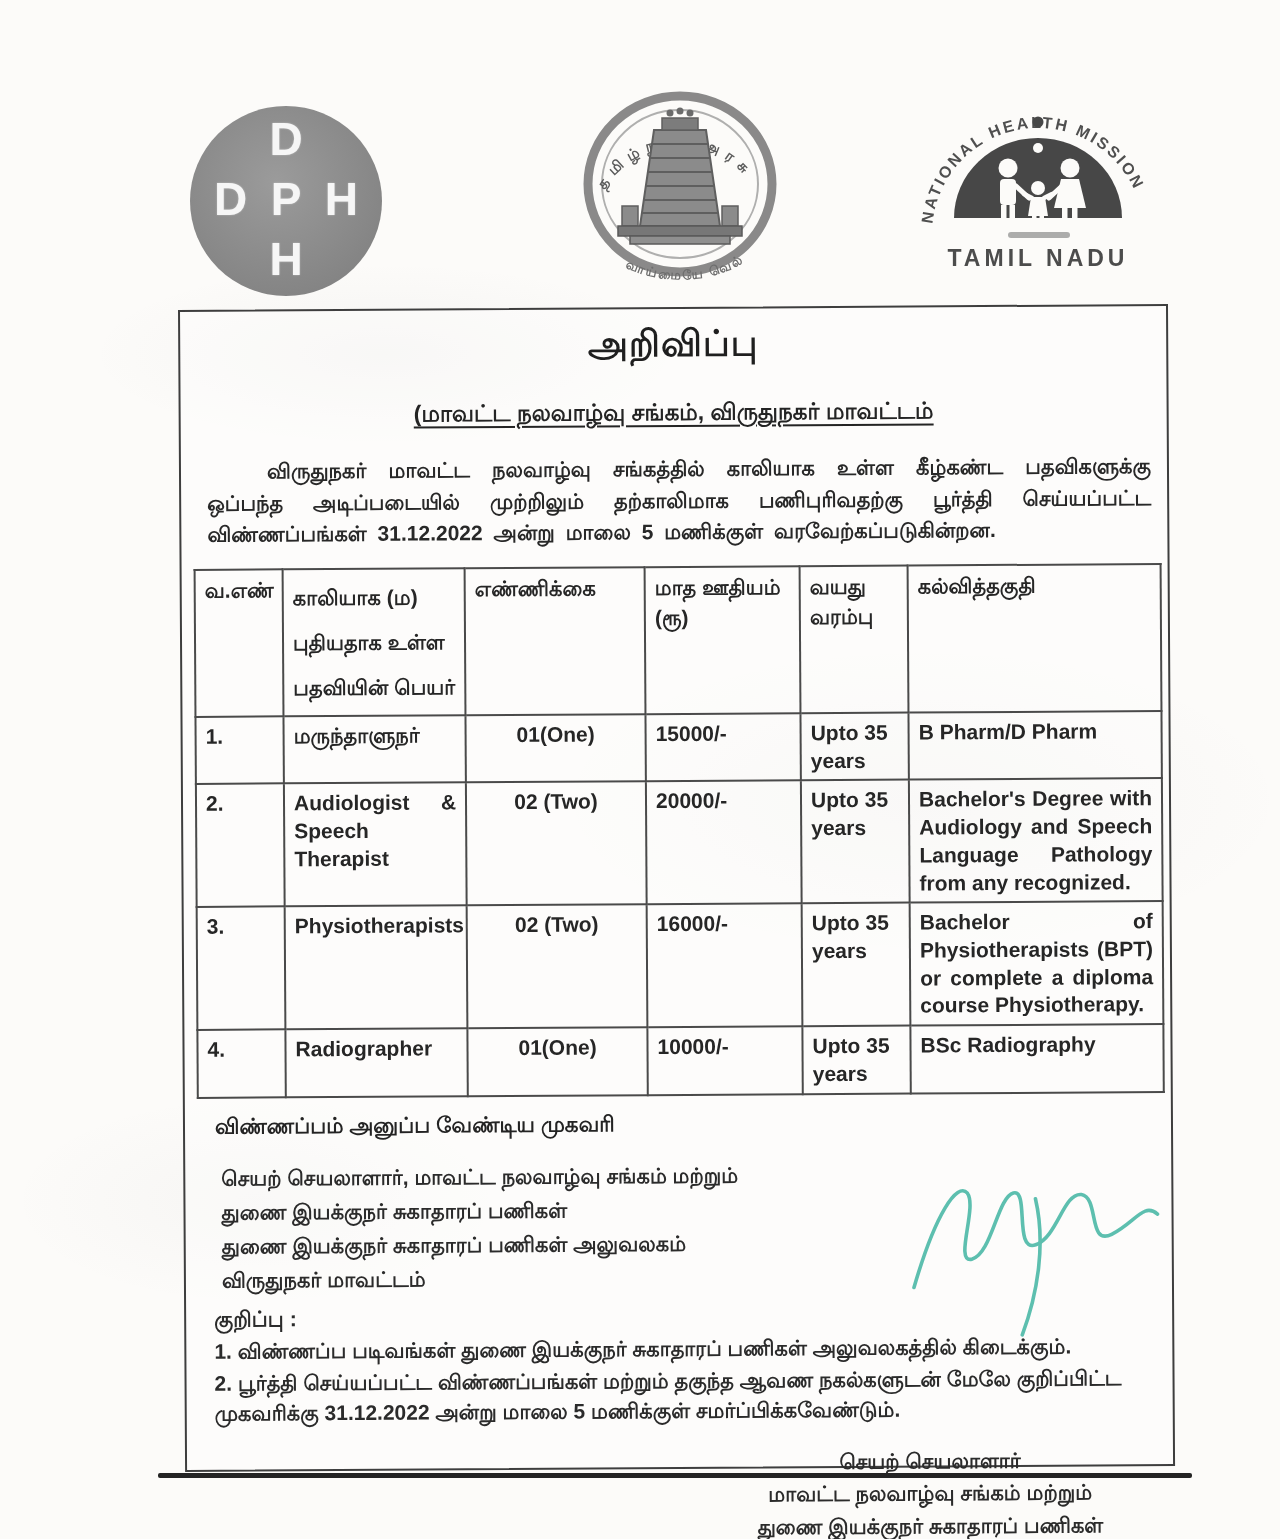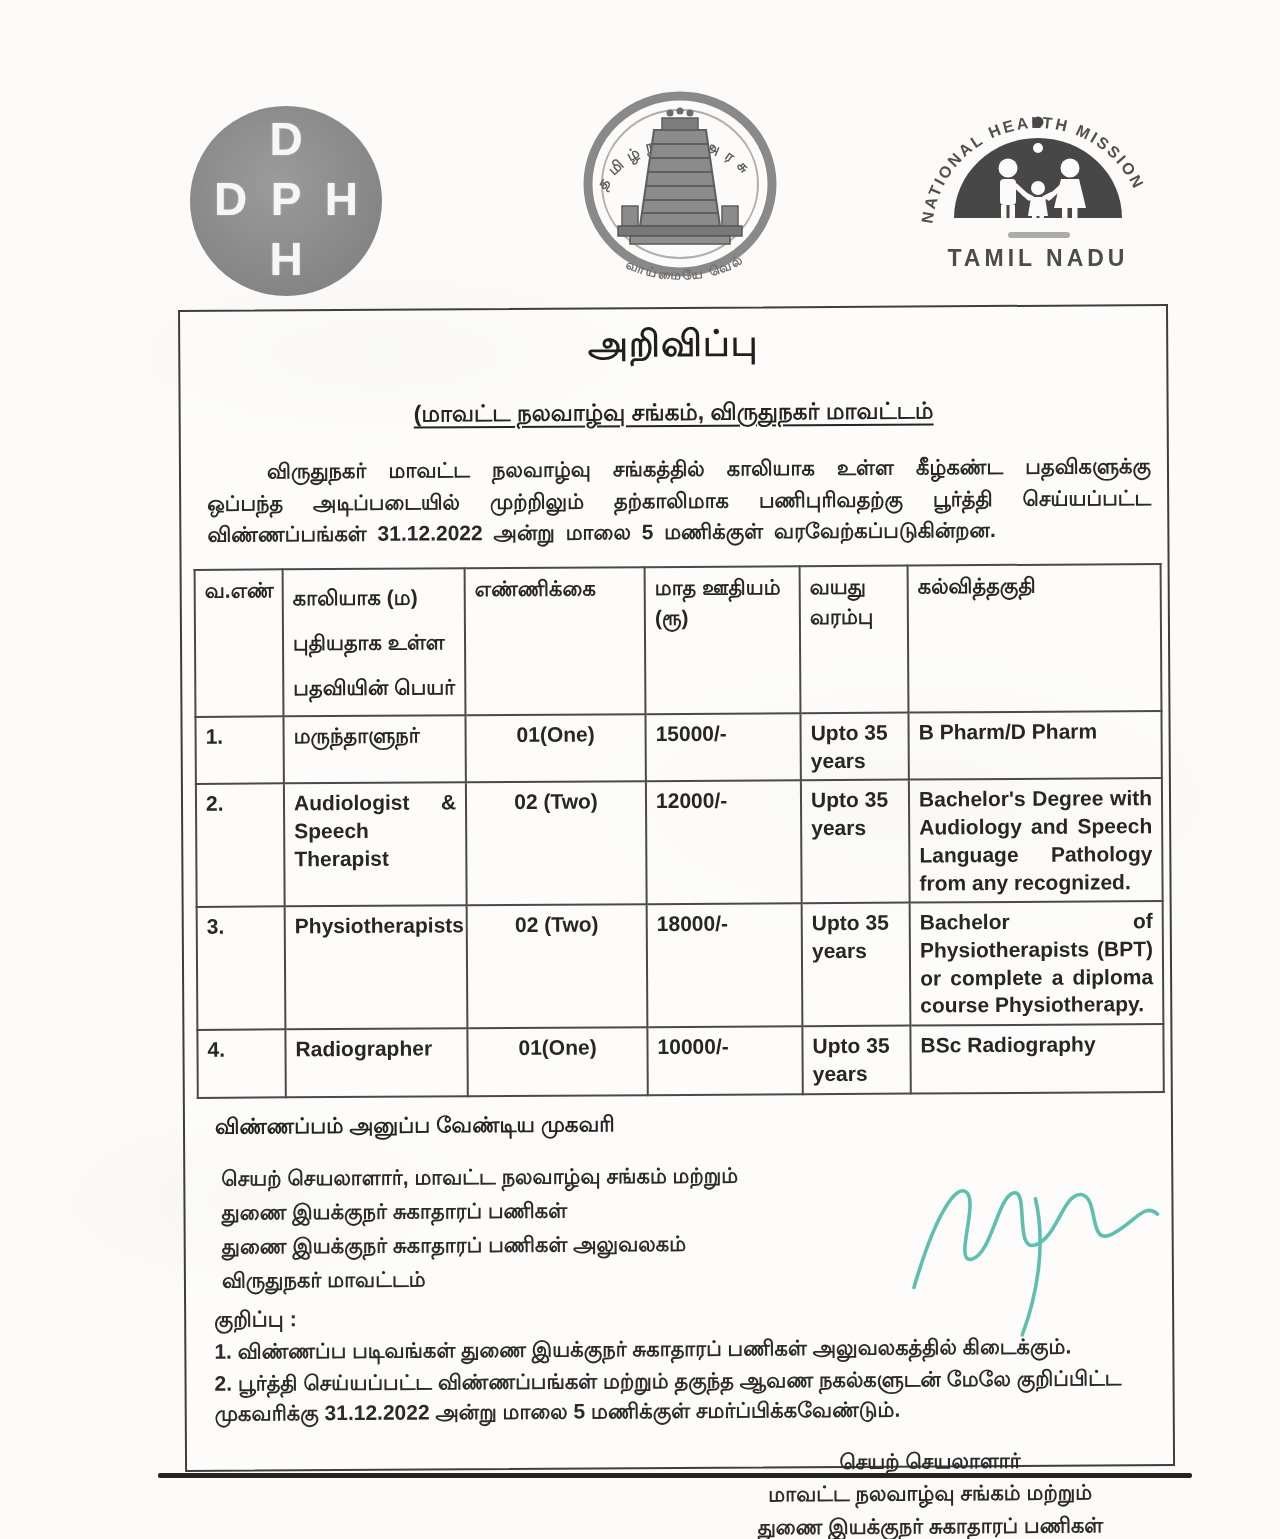--- a/index.html
+++ b/index.html
@@ -201,29 +201,29 @@
         <td>மருந்தாளுநர்</td>
         <td class="c-count">01(One)</td>
         <td>15000/-</td>
         <td>Upto 35 years</td>
         <td class="c-qual">B Pharm/D Pharm</td>
       </tr>
       <tr class="r2">
         <td>2.</td>
         <td class="c-qual">Audiologist &amp; Speech Therapist</td>
         <td class="c-count">02 (Two)</td>
-        <td>12000/-</td>
+        <td>20000/-</td>
         <td>Upto 35 years</td>
         <td class="c-qual">Bachelor's Degree with Audiology and Speech Language Pathology from any recognized.</td>
       </tr>
       <tr class="r3">
         <td>3.</td>
         <td>Physiotherapists</td>
         <td class="c-count">02 (Two)</td>
-        <td>18000/-</td>
+        <td>16000/-</td>
         <td>Upto 35 years</td>
         <td class="c-qual">Bachelor of Physiotherapists (BPT) or complete a diploma course Physiotherapy.</td>
       </tr>
       <tr class="r4">
         <td>4.</td>
         <td>Radiographer</td>
         <td class="c-count">01(One)</td>
         <td>10000/-</td>
         <td>Upto 35 years</td>
         <td class="c-qual">BSc Radiography</td>

